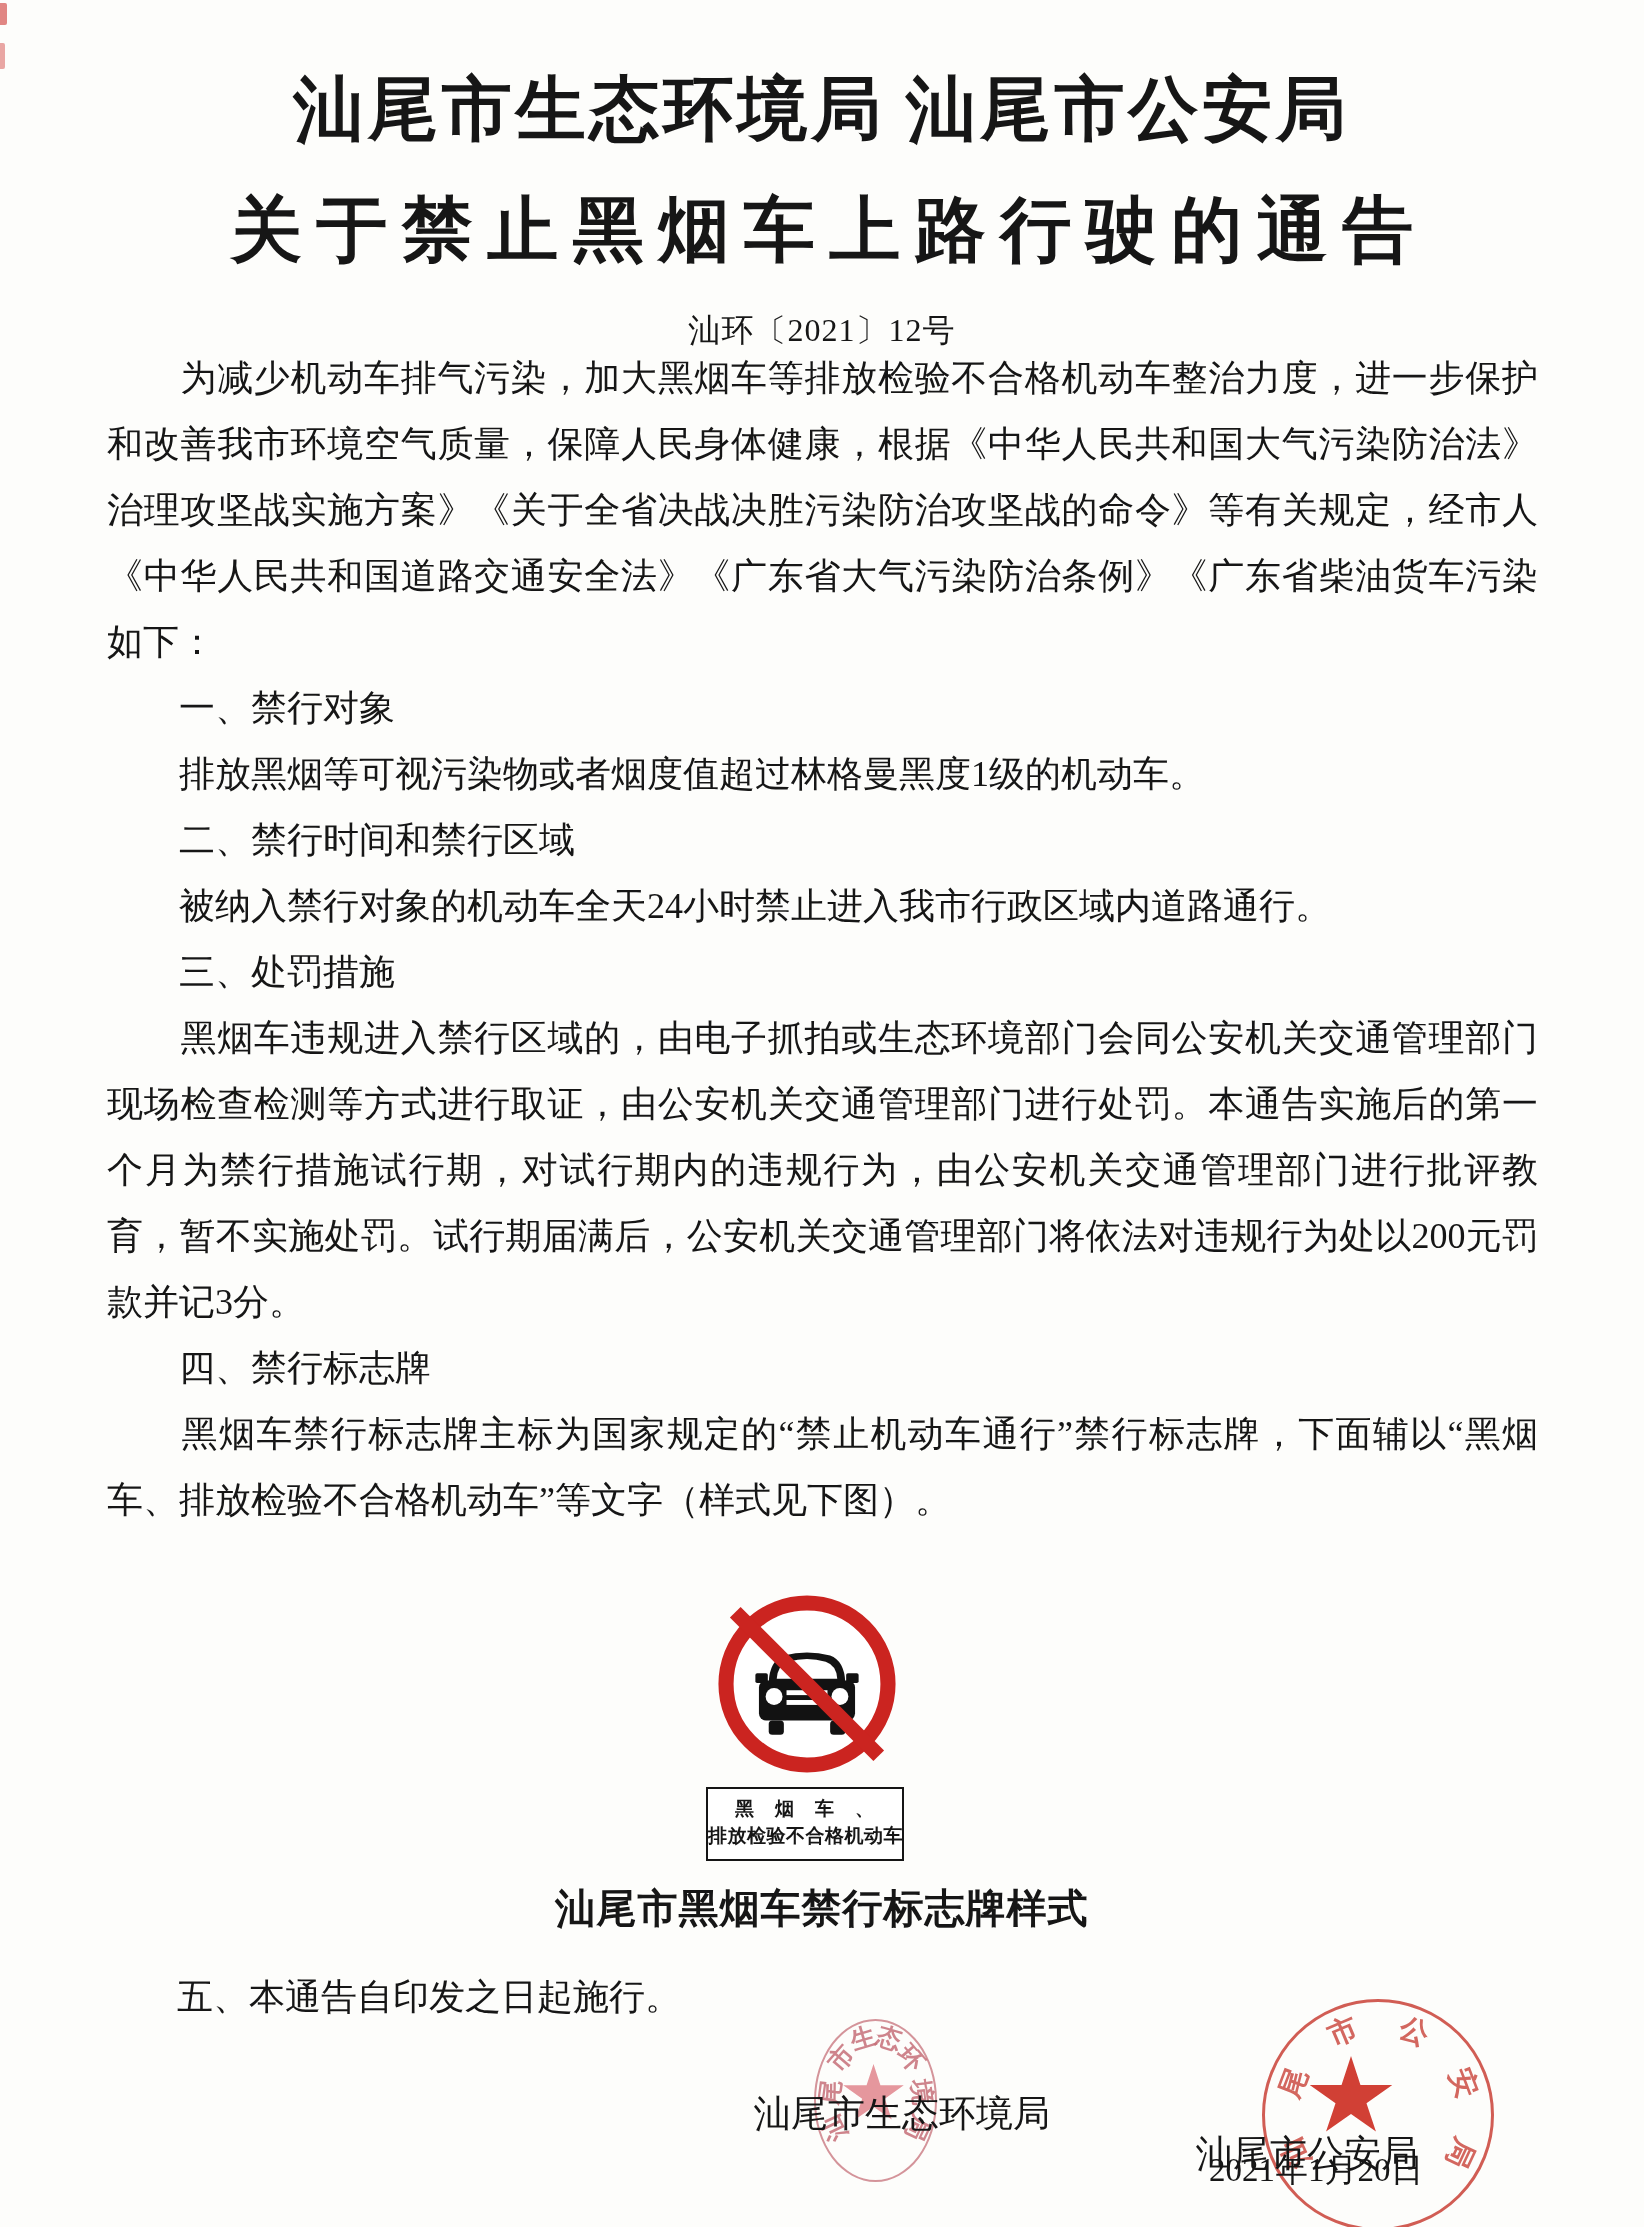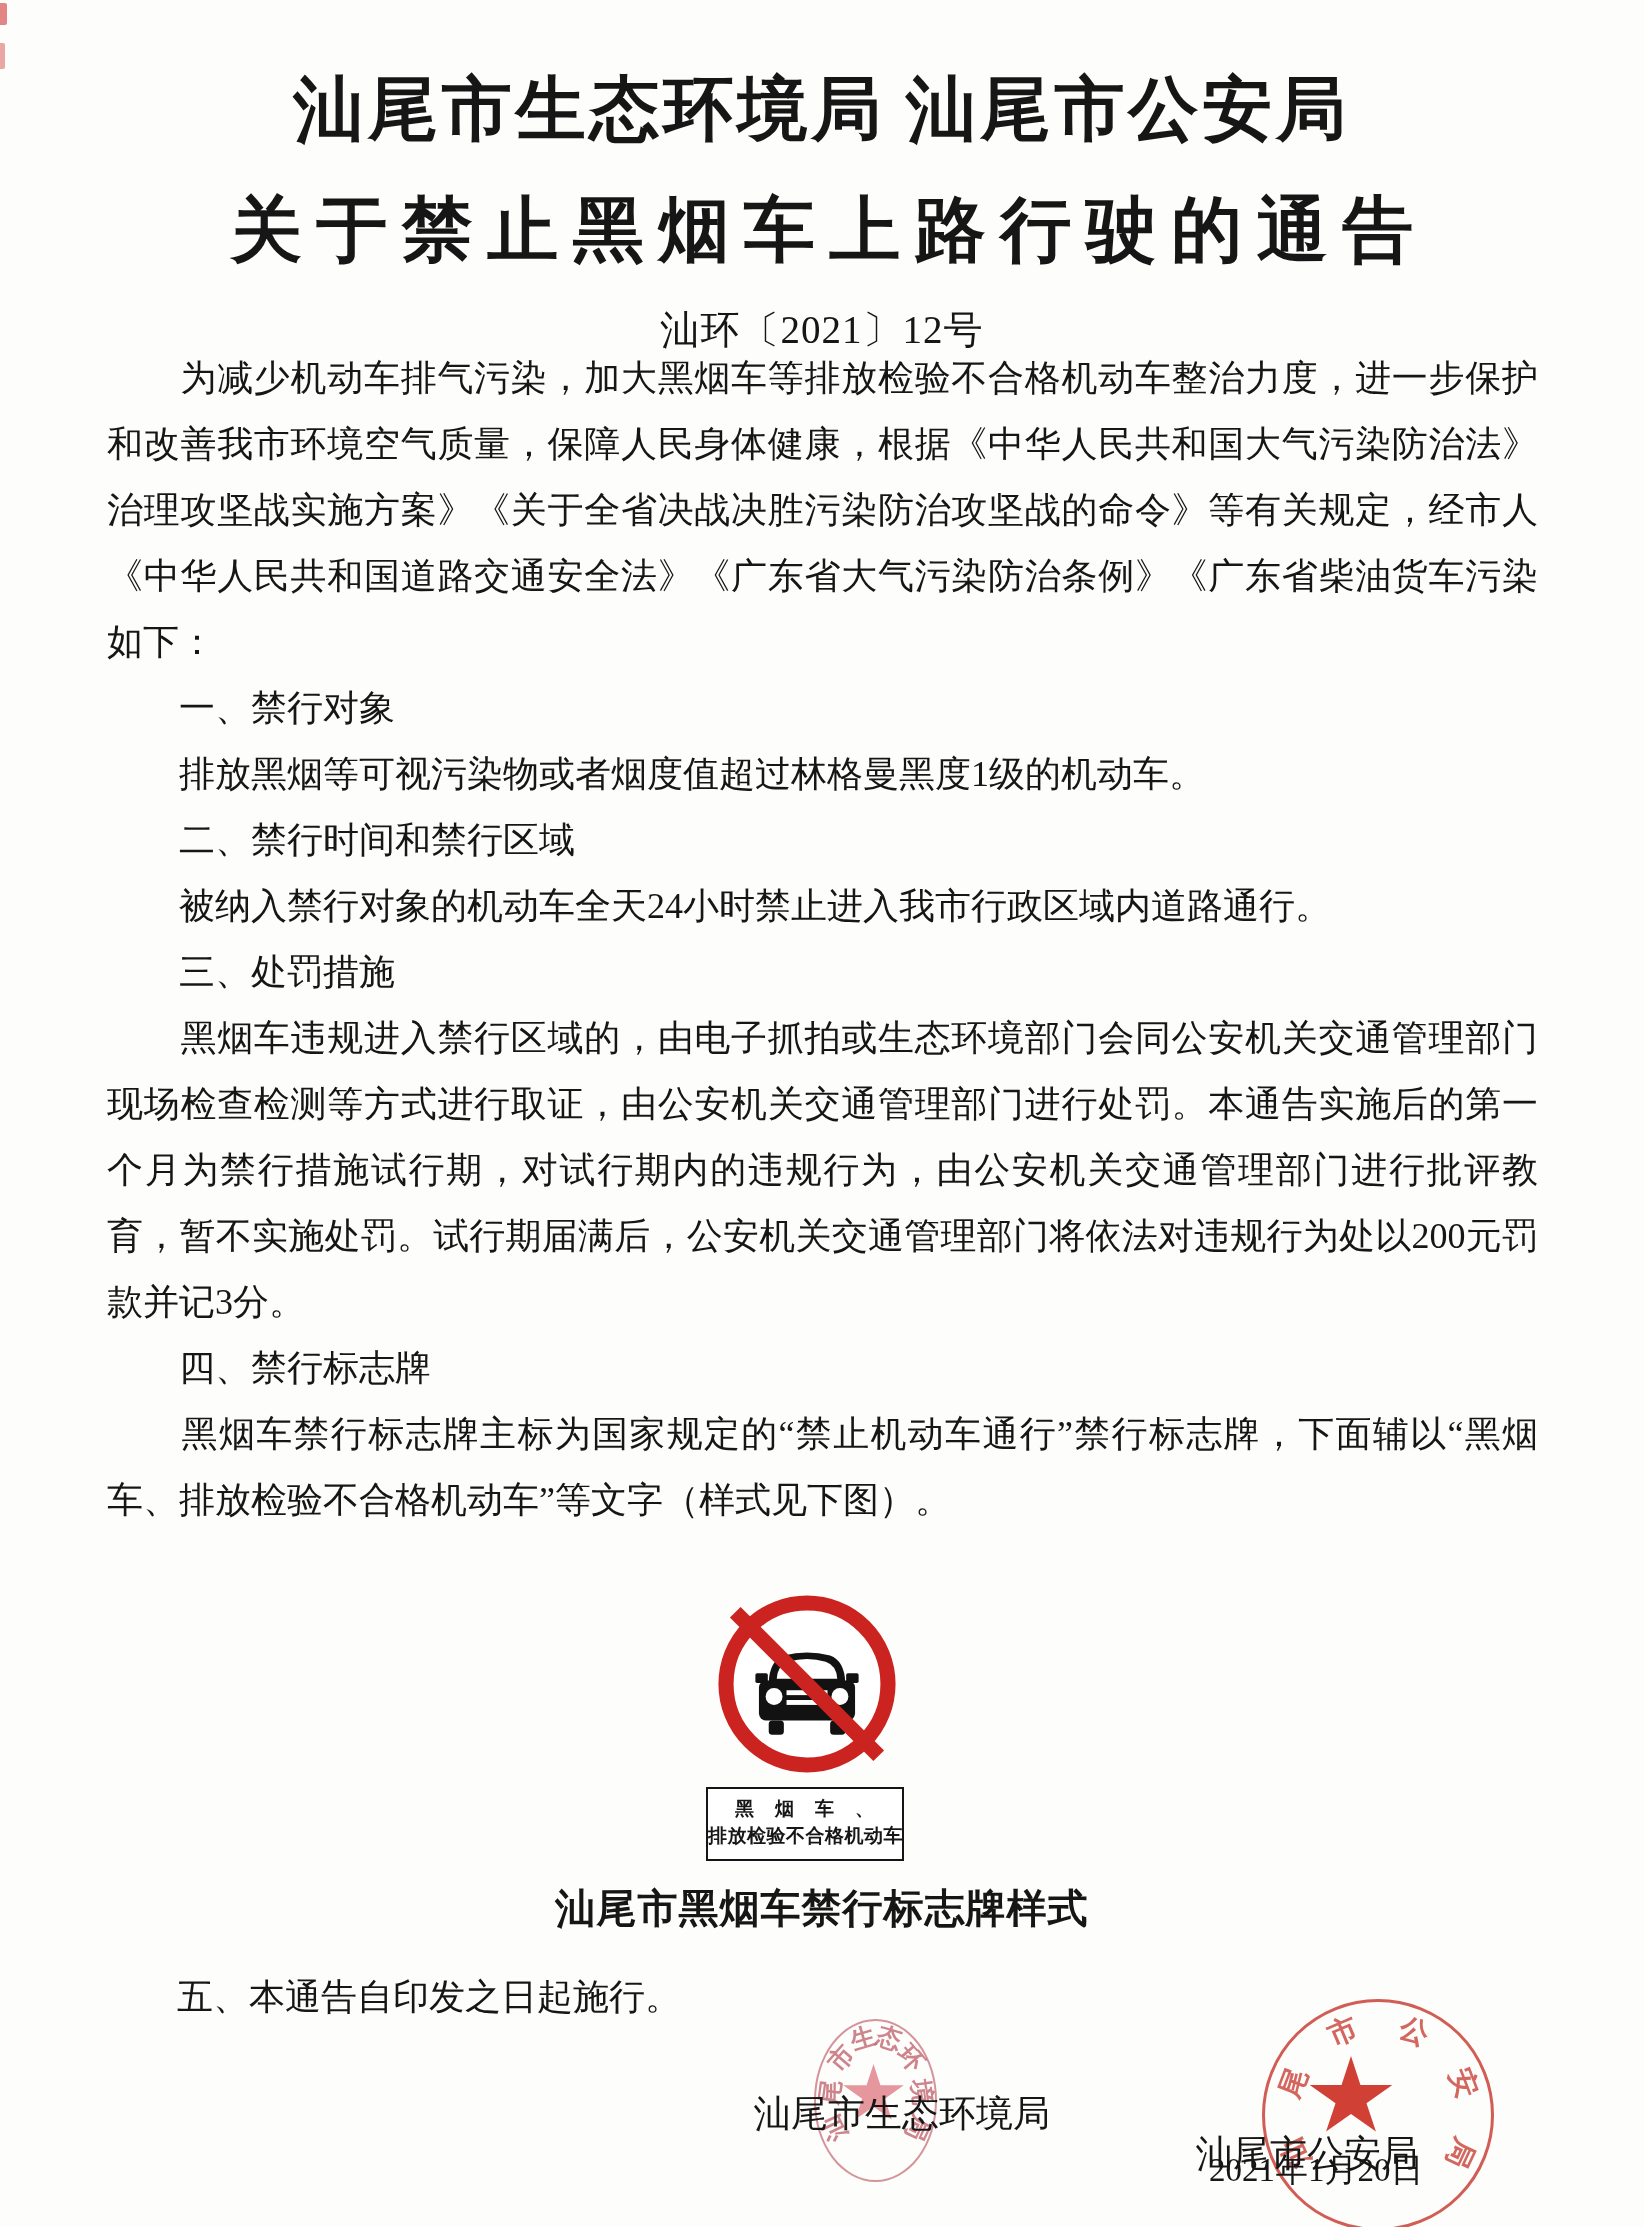--- a/index.html
+++ b/index.html
@@ -21,21 +21,21 @@
   .title1{
     position:absolute;left:0;top:57px;width:100%;text-align:center;
     font-size:70px;line-height:106px;font-weight:900;letter-spacing:3.9px;white-space:pre;
   }
   .title2{
     position:absolute;left:0;top:179px;width:100%;text-align:center;
     font-size:71px;line-height:103px;font-weight:900;letter-spacing:14.5px;text-indent:14.5px;
   }
   .docnum{
     position:absolute;left:0;top:310px;width:100%;text-align:center;
-    font-size:39px;line-height:40px;letter-spacing:1px;
+    font-size:32px;line-height:40px;letter-spacing:1px;
   }
   .body{position:absolute;left:107px;top:345px;width:1431px;}
   .bline{
     height:66px;line-height:66px;font-size:36px;white-space:nowrap;
   }
   .bline.j{
     white-space:normal;text-align:justify;text-align-last:justify;
     text-justify:inter-character;overflow:hidden;
   }
   .signfig{position:absolute;left:718px;top:1595px;width:178px;height:178px;}

